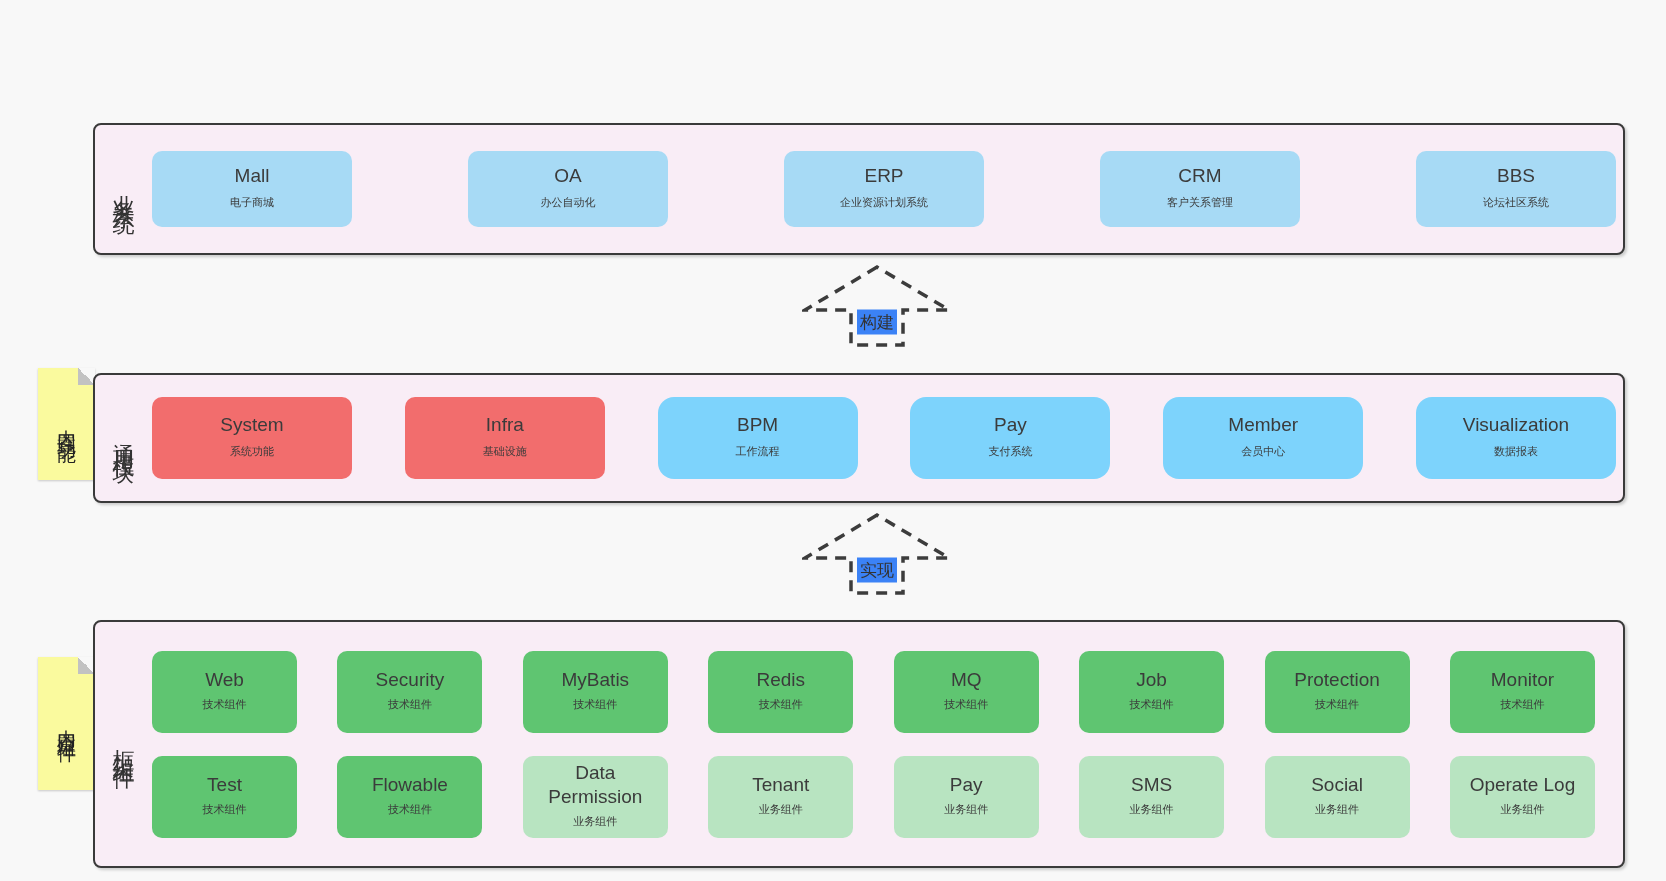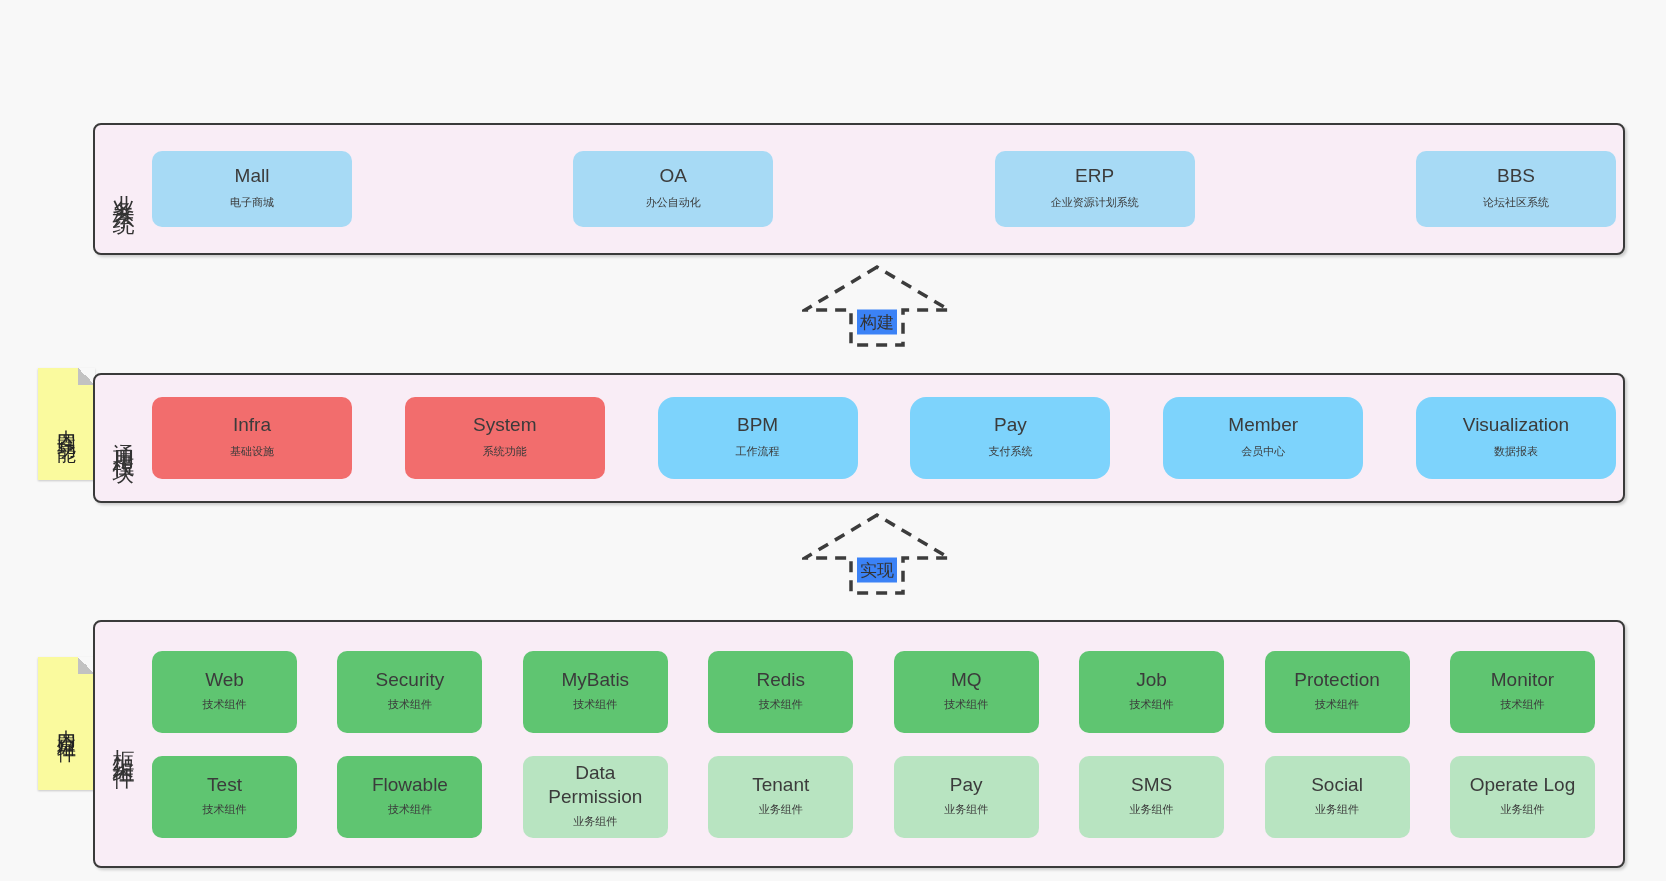--- a/index.html
+++ b/index.html
@@ -107,20 +107,24 @@
     </div>
     <div class="box w200 blue">
       <div class="en">OA</div>
       <div class="cn">办公自动化</div>
     </div>
     <div class="box w200 blue">
       <div class="en">ERP</div>
       <div class="cn">企业资源计划系统</div>
     </div>
     <div class="box w200 blue">
+      <div class="en">CRM</div>
+      <div class="cn">客户关系管理</div>
+    </div>
+    <div class="box w200 blue">
       <div class="en">BBS</div>
       <div class="cn">论坛社区系统</div>
     </div>
   </div>
 </div>
 
 <div class="arrow arrow1">
   <svg width="150" height="84" viewBox="0 0 150 84">
     <path d="M75,3 L3,46 L49,46 L49,81 L101,81 L101,46 L147,46 Z" fill="none" stroke="#3c3c3c" stroke-width="3.5" stroke-dasharray="11 8"></path>
   </svg>
@@ -130,26 +134,26 @@
 <div class="note note1">
   <div class="vtext">内置功能</div>
 </div>
 
 <div class="section s2">
   <div class="side-label">
     <div class="vtext">通用模块</div>
   </div>
   <div class="row6">
     <div class="box w200 red">
+      <div class="en">System</div>
+      <div class="cn">系统功能</div>
+    </div>
+    <div class="box w200 red">
       <div class="en">Infra</div>
       <div class="cn">基础设施</div>
-    </div>
-    <div class="box w200 red">
-      <div class="en">System</div>
-      <div class="cn">系统功能</div>
     </div>
     <div class="box w200 pink">
       <div class="en">BPM</div>
       <div class="cn">工作流程</div>
     </div>
     <div class="box w200 pink">
       <div class="en">Pay</div>
       <div class="cn">支付系统</div>
     </div>
     <div class="box w200 pink">

